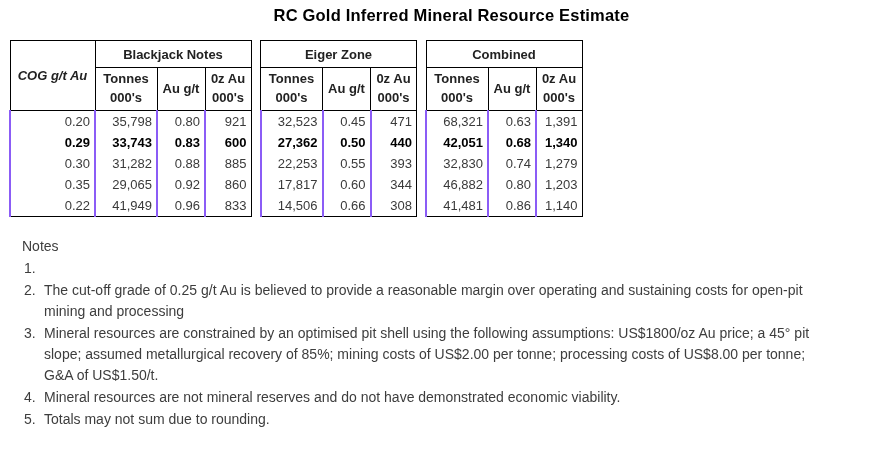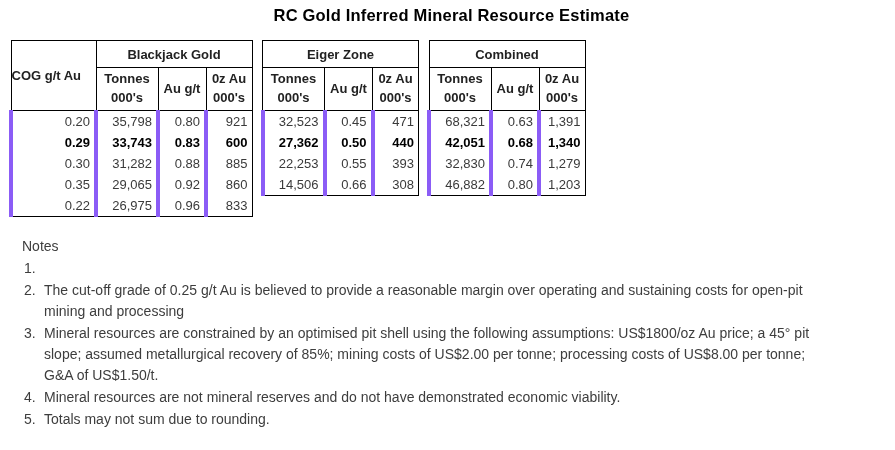--- a/index.html
+++ b/index.html
@@ -52,25 +52,26 @@
   th.sub-head {
     height: 42px;
     text-align: center;
     vertical-align: middle;
     white-space: pre-line;
     line-height: 1.45;
   }
   th.cog-head {
     font-weight: normal;
     color: #222222;
-    text-align: left;
-    vertical-align: middle;
+    text-align: center;
+    vertical-align: middle;
+    font-style: italic;
   }
   table.res-table td {
-    border-left: 4px solid #8b5cf6;
+    border-left: 2px solid #8b5cf6;
     border-right: 1px solid #000000;
     border-top: none;
     border-bottom: none;
     height: 21px;
     text-align: right;
     vertical-align: middle;
     padding: 0 4px 0 0;
   }
   td.cog-cell {
     padding-right: 6px;
@@ -114,21 +115,21 @@
     <table class="res-table">
       <colgroup>
           <col style="width:85px">
           <col style="width:62px">
           <col style="width:48px">
           <col style="width:46px">
         </colgroup>
       <tbody>
         <tr>
           <th class="cog-head" rowspan="2">COG g/t Au</th>
-          <th class="zone-head" colspan="3">Blackjack Gold</th>
+          <th class="zone-head" colspan="3">Blackjack Notes</th>
         </tr>
         <tr>
           <th class="sub-head">Tonnes
 000's</th>
           <th class="sub-head">Au g/t</th>
           <th class="sub-head">0z Au
 000's</th>
         </tr>
         <tr>
           <td class="cog-cell">0.20</td>
@@ -149,21 +150,21 @@
           <td>885</td>
         </tr>
         <tr>
           <td class="cog-cell">0.35</td>
           <td>29,065</td>
           <td>0.92</td>
           <td>860</td>
         </tr>
         <tr>
           <td class="cog-cell">0.22</td>
-          <td>26,975</td>
+          <td>41,949</td>
           <td>0.96</td>
           <td>833</td>
         </tr>
       </tbody>
     </table>
 
     <table class="res-table">
       <colgroup>
           <col style="width:62px">
           <col style="width:48px">
@@ -189,20 +190,25 @@
           <td>27,362</td>
           <td>0.50</td>
           <td>440</td>
         </tr>
         <tr>
           <td>22,253</td>
           <td>0.55</td>
           <td>393</td>
         </tr>
         <tr>
+          <td>17,817</td>
+          <td>0.60</td>
+          <td>344</td>
+        </tr>
+        <tr>
           <td>14,506</td>
           <td>0.66</td>
           <td>308</td>
         </tr>
       </tbody>
     </table>
 
     <table class="res-table">
       <colgroup>
           <col style="width:62px">
@@ -233,20 +239,25 @@
         <tr>
           <td>32,830</td>
           <td>0.74</td>
           <td>1,279</td>
         </tr>
         <tr>
           <td>46,882</td>
           <td>0.80</td>
           <td>1,203</td>
         </tr>
+        <tr>
+          <td>41,481</td>
+          <td>0.86</td>
+          <td>1,140</td>
+        </tr>
       </tbody>
     </table>
 
   </div>
 
   <div class="notes">
     <div class="notes-heading">Notes</div>
 
     <div class="note-item">
       <span class="note-num">1.</span>

